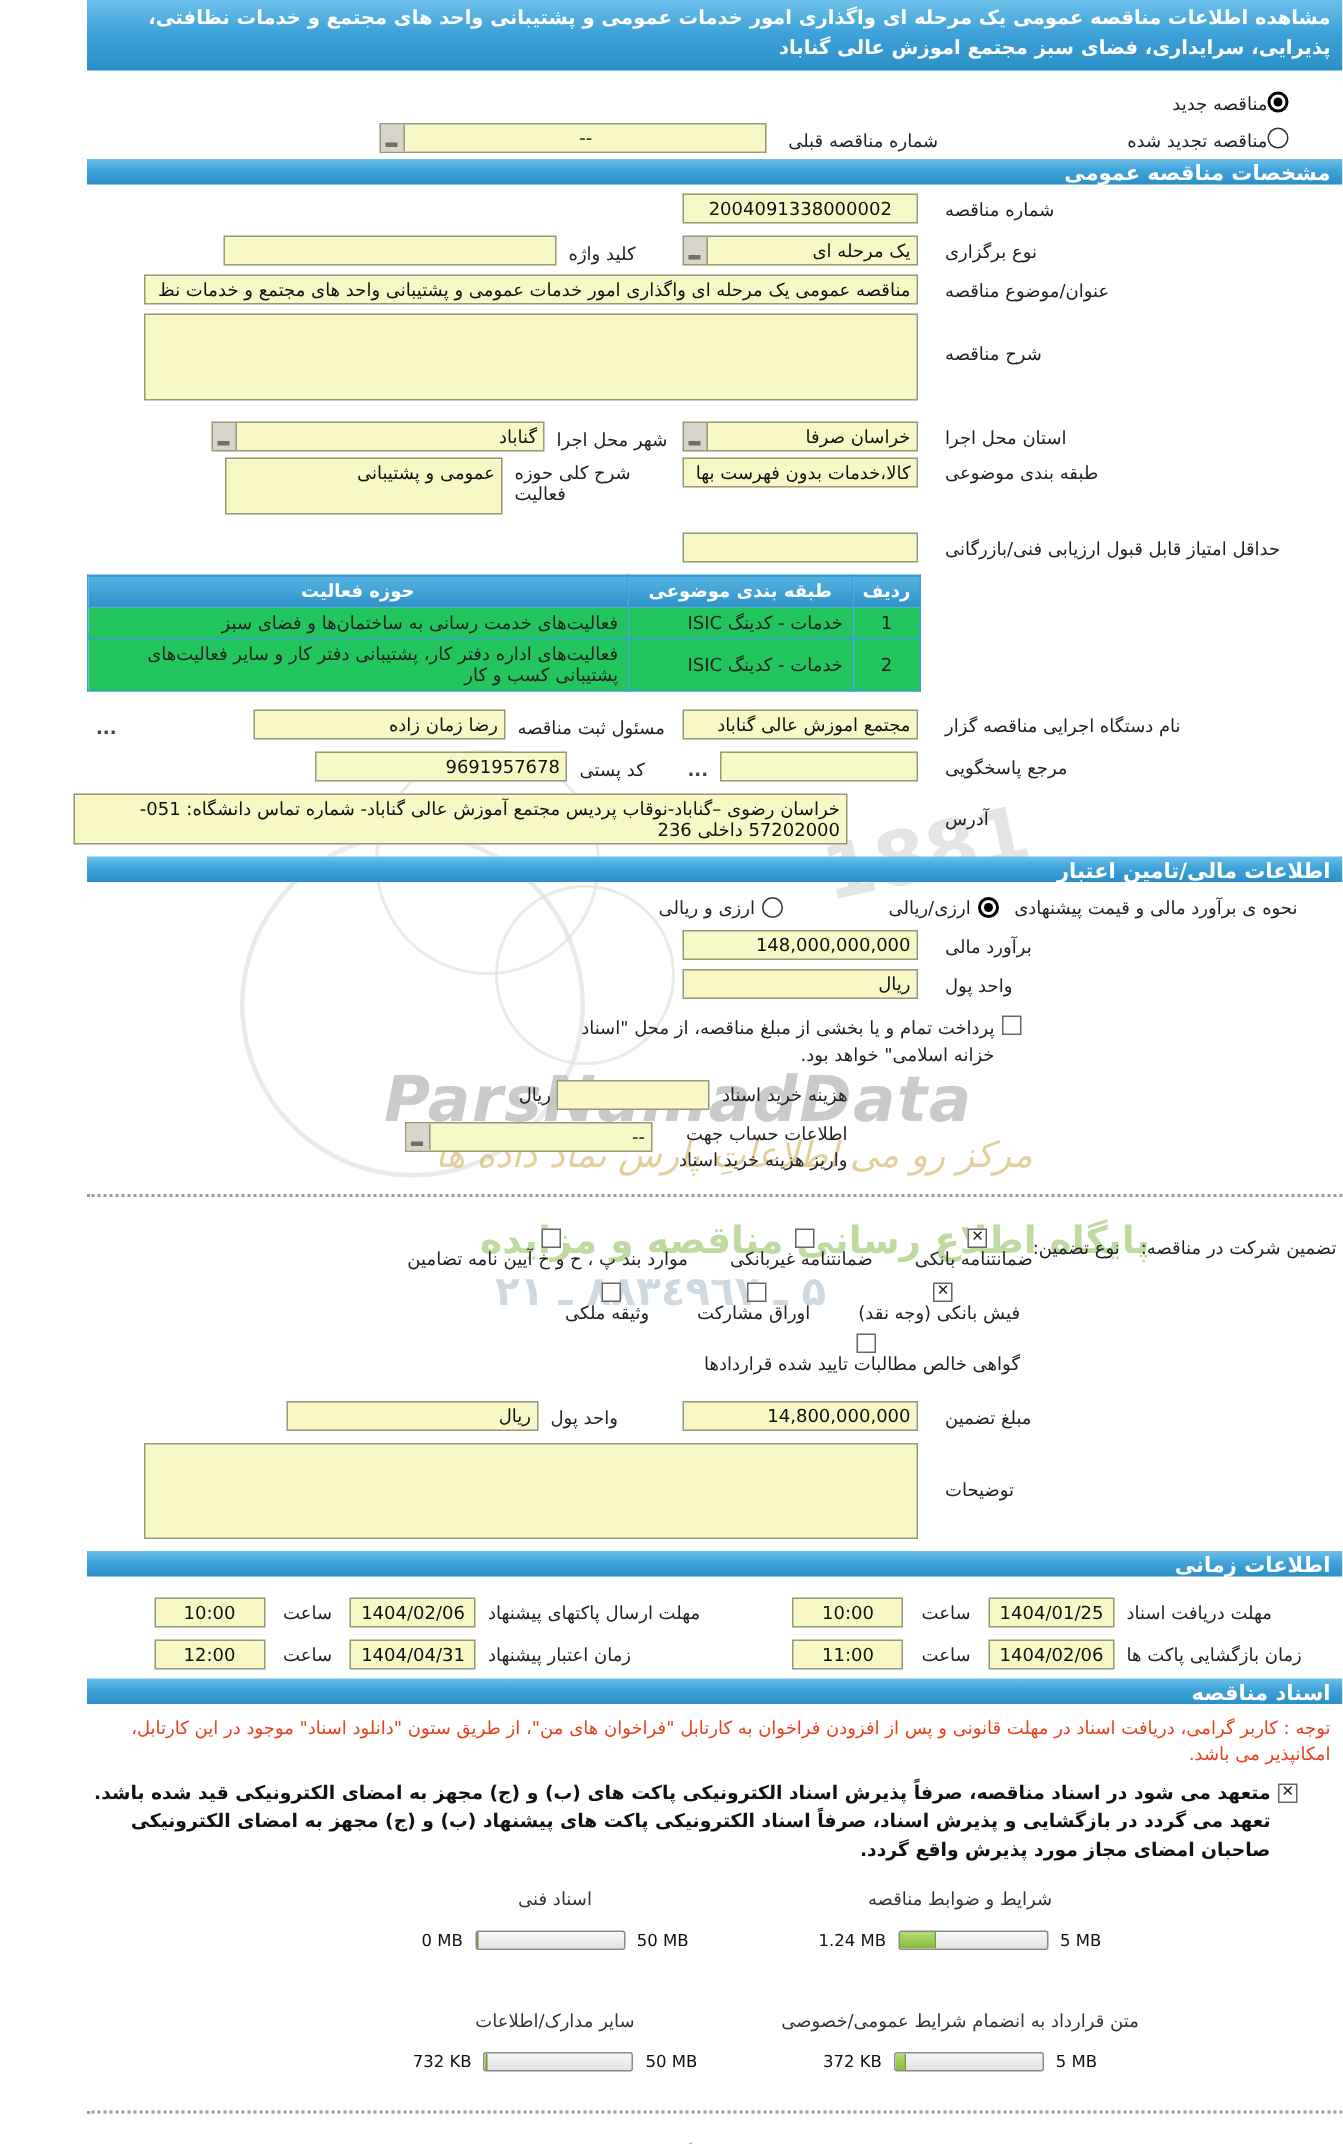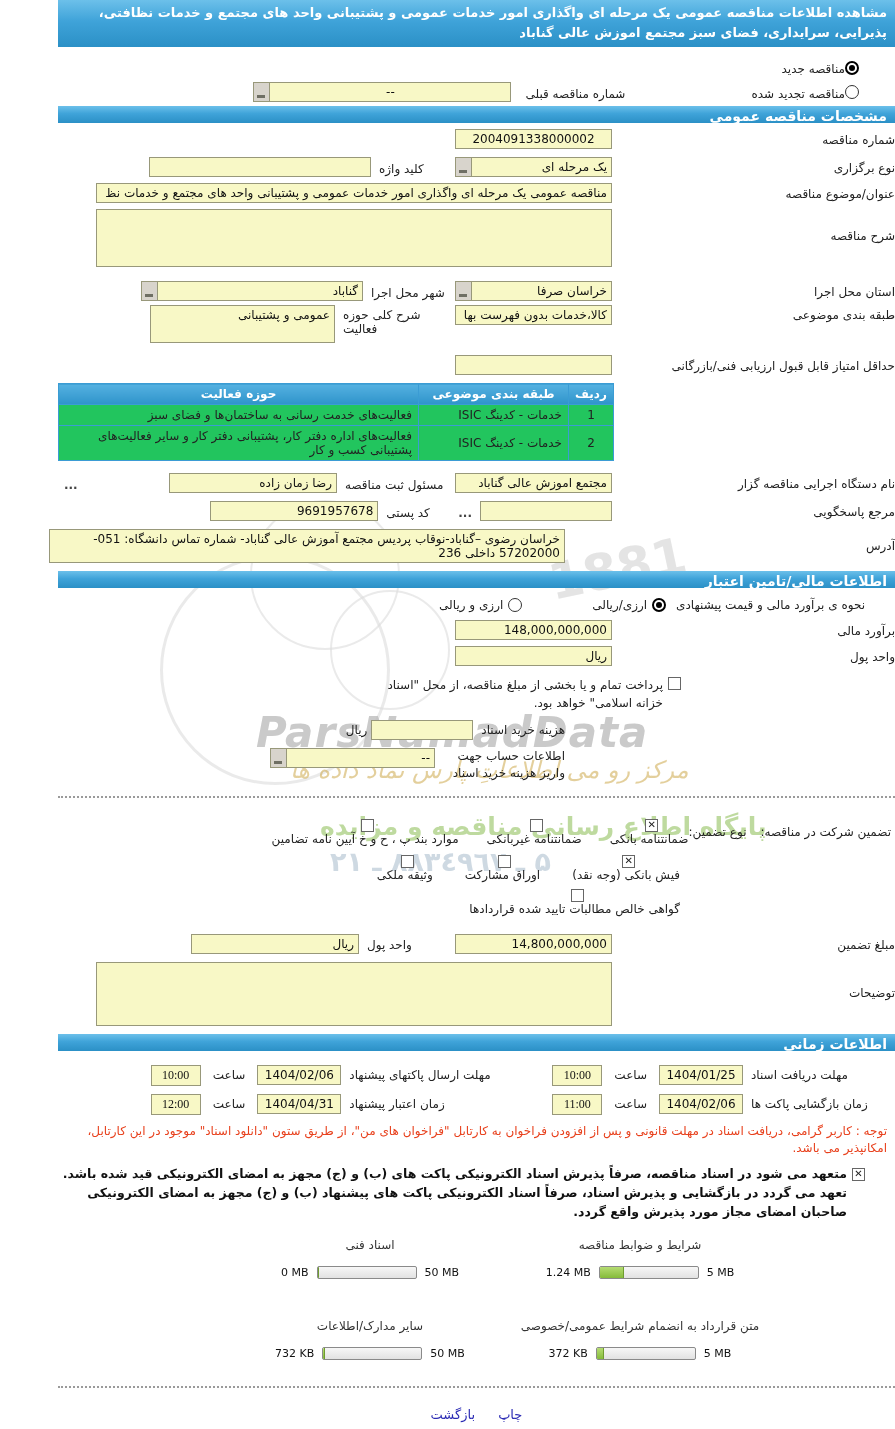--- a/index.html
+++ b/index.html
@@ -31,21 +31,21 @@
   }
   .bar {
     height:17px; margin-top:6px;
     background:linear-gradient(180deg,#6cc0ea 0%,#3fa3d9 45%,#2b90c6 100%);
     color:#fff; font-weight:bold; font-size:14px; padding:2px 8px 0;
   }
 
   
   .row { display:flex; align-items:flex-start; font-size:12px; }
   .row.c { align-items:center; }
-  .lbl  { width:283px; flex:none; text-align:right; padding-left:18px; line-height:1.3; color:#222; padding-top:3px; }
+  .lbl  { width:283px; flex:none; text-align:left; padding-left:18px; line-height:1.3; color:#222; padding-top:3px; }
   .lbl2 { flex:none; text-align:left; padding-left:8px; padding-top:3px; }
   .fld {
     background:#f8f8c6; border:1px solid #98987a; min-height:20px;
     font-size:12px; padding:2px 4px; color:#111; overflow:hidden; white-space:nowrap;
   }
   .num { direction:ltr; text-align:right; }
   .ctr { direction:ltr; text-align:center; }
   .w-std { width:157px; flex:none; }
   .w-long { width:516px; flex:none; }
   .dots { font-weight:bold; color:#444; padding-top:3px; }
@@ -70,21 +70,21 @@
   .tbl th { background:linear-gradient(180deg,#55b1e1,#2e94ca); color:#fff; font-size:12px; font-weight:bold;
             border:1px solid #3b9cd4; padding:3px 4px; }
   .tbl td { border:1px solid #3b9cd4; background:#22c55e; font-size:12px; padding:3px 6px; text-align:right; }
   .tbl td.c { text-align:center; }
 
   
   .trow { display:flex; align-items:center; font-size:12px; }
   .t-lbl1 { width:152px; flex:none; text-align:left; padding-left:8px; }
   .t-lbl2 { width:165px; flex:none; text-align:left; padding-left:8px; }
   .t-date { width:84px; flex:none; }
-  .t-time { width:50px; flex:none;font-family:Liberation Serif, serif; }
+  .t-time { width:74px; flex:none; }
   .t-hour { margin:0 12px; }
   .t-sp { width:46px; flex:none; }
 
   
   .grow { display:flex; align-items:center; font-size:12px; }
   .gpair { display:flex; align-items:center; margin-left:28px;flex-direction:column; }
 
   .treasury { display:flex; margin:10px 214px 0 0; width:322px; font-size:12px; line-height:1.5; }
   .agree { display:flex; margin:6px 30px 0 0; font-size:12.5px; font-weight:bold; line-height:1.55; color:#111; }
   .warn { margin:8px 8px 0 0; font-size:12px; color:#e8401c; line-height:1.45; }
@@ -349,20 +349,21 @@
     <span class="fld ctr t-date">1404/02/06</span>
     <span class="t-hour">ساعت</span>
     <span class="fld ctr t-time">11:00</span>
     <span class="t-sp"></span>
     <span class="t-lbl2">زمان اعتبار پیشنهاد</span>
     <span class="fld ctr t-date">1404/04/31</span>
     <span class="t-hour">ساعت</span>
     <span class="fld ctr t-time">12:00</span>
   </div>
 
+  <div class="bar"><span>اسناد مناقصه</span></div>
 
   <div class="warn">توجه : کاربر گرامی، دریافت اسناد در مهلت قانونی و پس از افزودن فراخوان به کارتابل "فراخوان های من"، از طریق ستون "دانلود اسناد" موجود در این کارتابل، امکانپذیر می باشد.</div>
 
   <div class="agree">
     <span class="cb on" style="margin-top:4px;"></span>
     <span>متعهد می شود در اسناد مناقصه، صرفاً پذیرش اسناد الکترونیکی پاکت های (ب) و (ج) مجهز به امضای الکترونیکی قید شده باشد. تعهد می گردد در بازگشایی و پذیرش اسناد، صرفاً اسناد الکترونیکی پاکت های پیشنهاد (ب) و (ج) مجهز به امضای الکترونیکی صاحبان امضای مجاز مورد پذیرش واقع گردد.</span>
   </div>
 
   <div class="fgrid">
     <div class="fcell">

